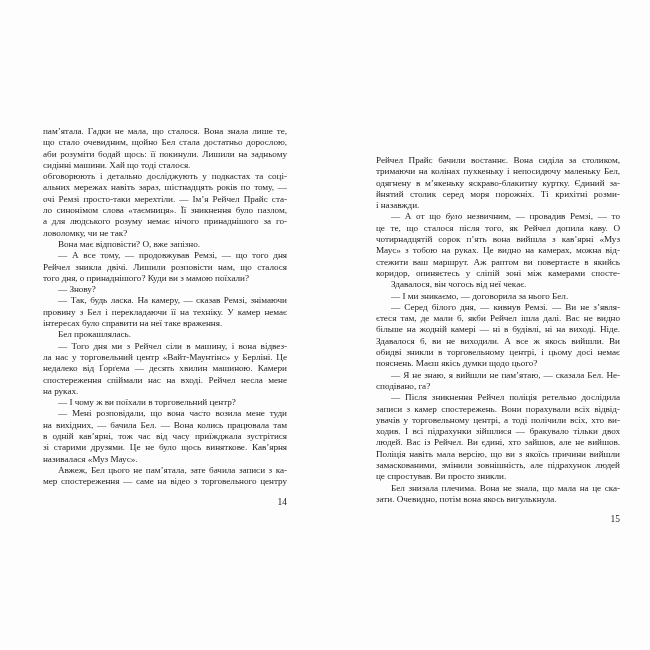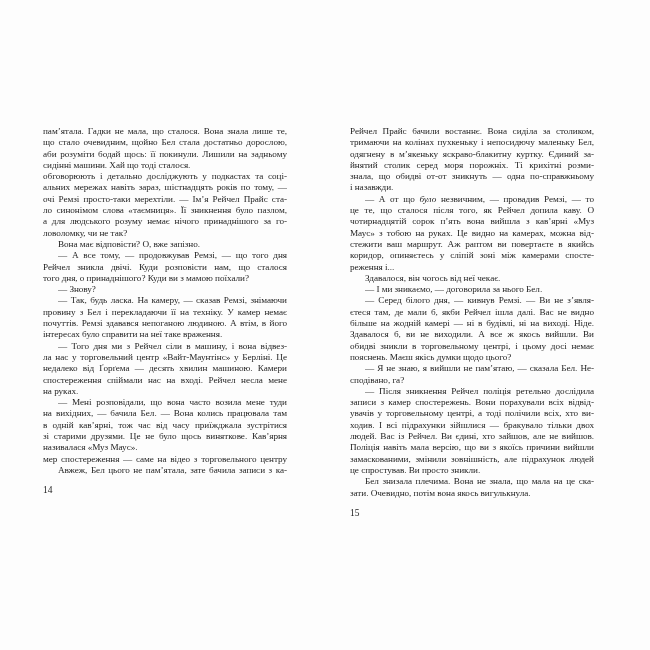--- a/index.html
+++ b/index.html
@@ -16,37 +16,37 @@
     left: 0; top: 0;
     width: 650px; height: 650px; border-radius: 8px;
   }
   .page {
     position: absolute;
     top: 126px;
     width: 244px;
     color: #1e1e1e;
   }
   .page-left  { left: 43px;  }
-  .page-right { left: 350px; }
+  .page-right { left: 376px; margin-top: 29px; }
   .page-text { width: 244px; overflow: hidden; }
   .line {
     font-size: 9.2px;
     line-height: 11.3px;
     height: 11.3px;
     white-space: nowrap;
     overflow: hidden;
     text-align: justify;
     text-align-last: justify;
     letter-spacing: -0.05px;
   }
   .line.end { text-align-last: left; }
   .line.ind { padding-left: 15px; }
   .page-number {
     margin-top: 9px;
-    text-align: left;
+    text-align: right;
     font-size: 9.5px;
     color: #222222;
     font-family: Liberation Serif, serif;
   }
   i { }
 </style>
 </head>
 <body style="background: rgb(253, 253, 253);">
 
 <div class="spread">
@@ -58,58 +58,57 @@
         <div class="line">аби розуміти бодай щось: її покинули. Лишили на задньому</div>
         <div class="line end">сидінні машини. Хай що тоді сталося.</div>
         <div class="line">обговорюють і детально досліджують у подкастах та соці-</div>
         <div class="line">альних мережах навіть зараз, шістнадцять років по тому, —</div>
         <div class="line">очі Ремзі просто-таки мерехтіли. — Ім’я Рейчел Прайс ста-</div>
         <div class="line">ло синонімом слова «таємниця». Її зникнення було пазлом,</div>
         <div class="line">а для людського розуму немає нічого принаднішого за го-</div>
         <div class="line end">ловоломку, чи не так?</div>
         <div class="line ind end">Вона має відповісти? О, вже запізно.</div>
         <div class="line ind">— А все тому, — продовжував Ремзі, — що того дня</div>
-        <div class="line">Рейчел зникла двічі. Куди розповісти нам, що сталося</div>
+        <div class="line">Рейчел зникла двічі. Лишили розповісти нам, що сталося</div>
         <div class="line end">того дня, о принаднішого? Куди ви з мамою поїхали?</div>
         <div class="line ind end">— Знову?</div>
         <div class="line ind">— Так, будь ласка. На камеру, — сказав Ремзі, знімаючи</div>
         <div class="line">провину з Бел і перекладаючи її на техніку. У камер немає</div>
-        <div class="line">почуттів. Ремзі здавався непоганою людиною. А втім, в його</div>
         <div class="line end">інтересах було справити на неї таке враження.</div>
+        <div class="line ind end">Бел прокашлялась.</div>
         <div class="line ind">— Того дня ми з Рейчел сіли в машину, і вона відвез-</div>
         <div class="line">ла нас у торговельний центр «Вайт-Маунтінс» у Берліні. Це</div>
         <div class="line">недалеко від Ґорґема — десять хвилин машиною. Камери</div>
         <div class="line">спостереження спіймали нас на вході. Рейчел несла мене</div>
         <div class="line end">на руках.</div>
+        <div class="line ind end">— І чому ж ви поїхали в торговельний центр?</div>
         <div class="line ind">— Мені розповідали, що вона часто возила мене туди</div>
         <div class="line">на вихідних, — бачила Бел. — Вона колись працювала там</div>
         <div class="line">в одній кав’ярні, тож час від часу приїжджала зустрітися</div>
         <div class="line">зі старими друзями. Це не було щось виняткове. Кав’ярня</div>
         <div class="line end">називалася «Муз Маус».</div>
+        <div class="line ind">Авжеж, Бел цього не пам’ятала, зате бачила записи з ка-</div>
         <div class="line">мер спостереження — саме на відео з торговельного центру</div>
-        <div class="line ind">Авжеж, Бел цього не пам’ятала, зате бачила записи з ка-</div>
       </div>
     <div class="page-number">14</div>
   </div>
 
   <div class="page page-right">
     <div class="page-text">
         <div class="line">Рейчел Прайс бачили востаннє. Вона сиділа за столиком,</div>
         <div class="line">тримаючи на колінах пухкеньку і непосидючу маленьку Бел,</div>
         <div class="line">одягнену в м’якеньку яскраво-блакитну куртку. Єдиний за-</div>
         <div class="line">йнятий столик серед моря порожніх. Ті крихітні розми-</div>
-        <div class="line">знала, що обидві от-от зникнуть — одна по-справжньому</div>
         <div class="line end">і назавжди.</div>
         <div class="line ind">— А от що <i>було</i> незвичним, — провадив Ремзі, — то</div>
         <div class="line">це те, що сталося після того, як Рейчел допила каву. О</div>
         <div class="line">чотирнадцятій сорок п’ять вона вийшла з кав’ярні «Муз</div>
         <div class="line">Маус» з тобою на руках. Це видно на камерах, можна від-</div>
         <div class="line">стежити ваш маршрут. Аж раптом ви повертаєте в якийсь</div>
         <div class="line">коридор, опиняєтесь у сліпій зоні між камерами спосте-</div>
-        <div class="line end">реження і...</div>
         <div class="line ind end">Здавалося, він чогось від неї чекає.</div>
         <div class="line ind end">— І ми зникаємо, — договорила за нього Бел.</div>
         <div class="line ind">— Серед білого дня, — кивнув Ремзі. — Ви не з’явля-</div>
         <div class="line">єтеся там, де мали б, якби Рейчел ішла далі. Вас не видно</div>
         <div class="line">більше на жодній камері — ні в будівлі, ні на виході. Ніде.</div>
         <div class="line">Здавалося б, ви не виходили. А все ж якось вийшли. Ви</div>
         <div class="line">обидві зникли в торговельному центрі, і цьому досі немає</div>
         <div class="line end">пояснень. Маєш якісь думки щодо цього?</div>
         <div class="line ind">— Я не знаю, я вийшли не пам’ятаю, — сказала Бел. Не-</div>
         <div class="line end">сподівано, га?</div>

